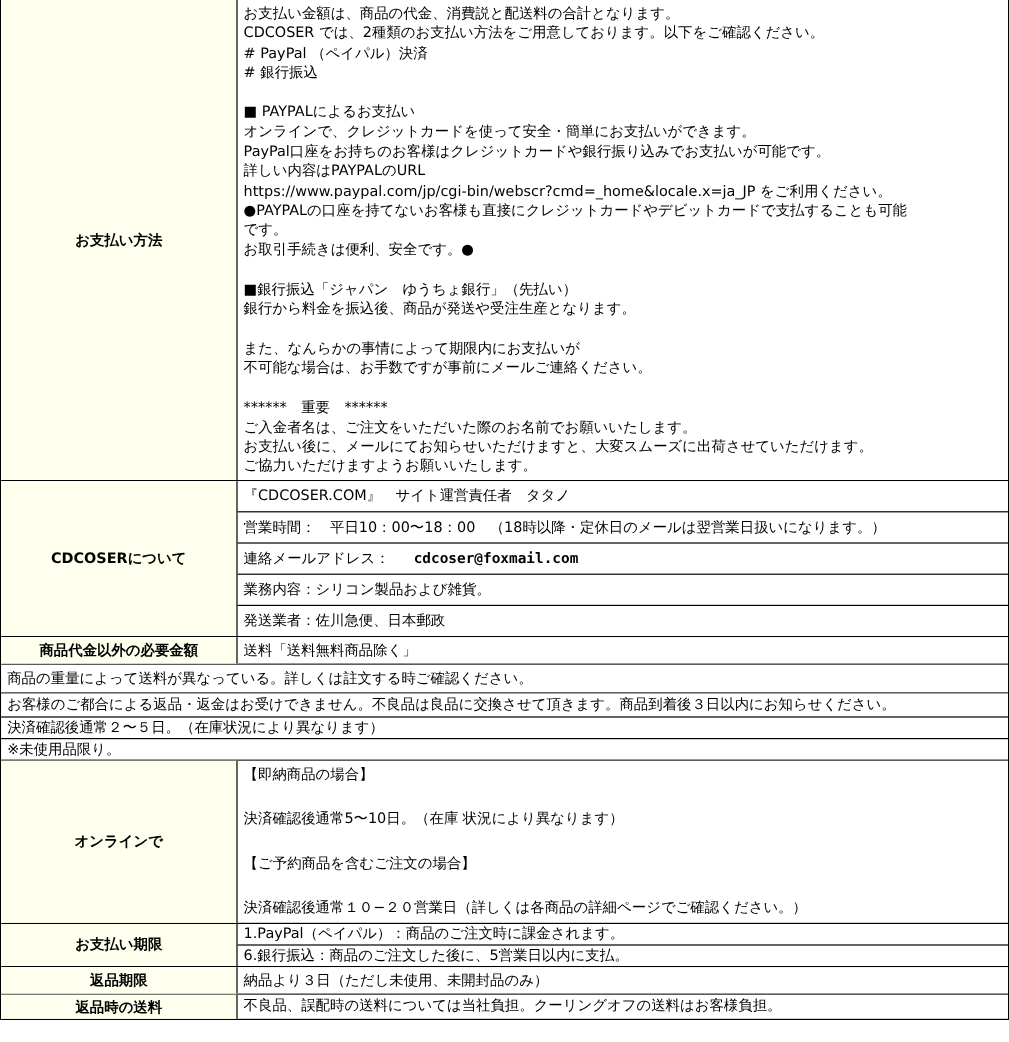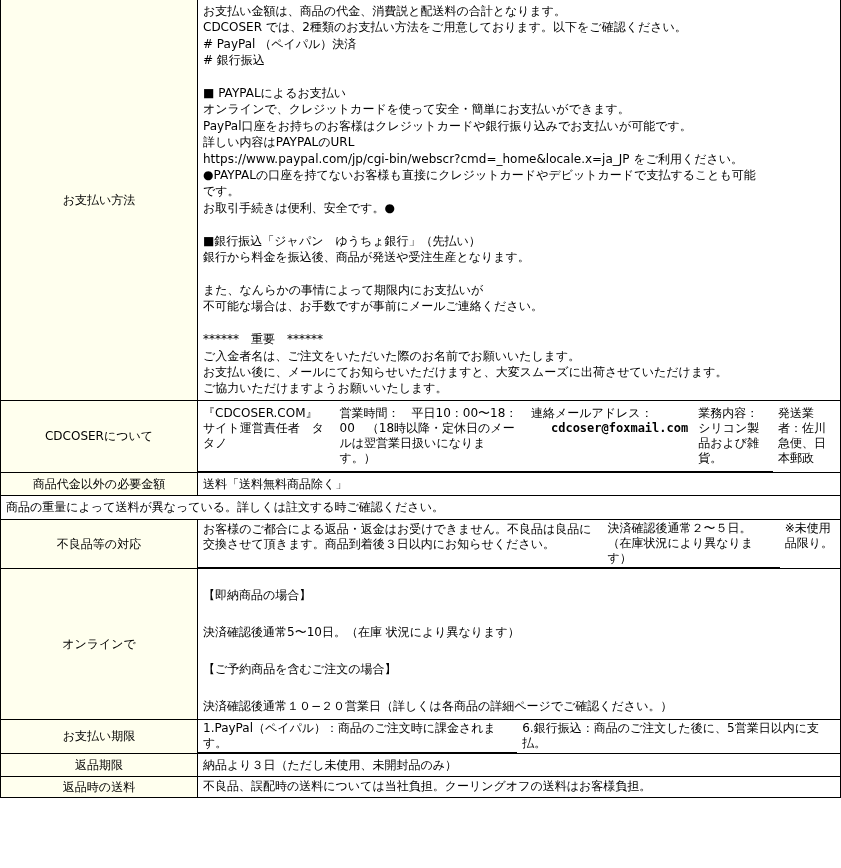--- a/index.html
+++ b/index.html
@@ -22,36 +22,36 @@
   }
   .row-header {
     width:197px;
     flex:0 0 197px;
     background:var(--header_bg,#ffffee);
     border-right:1px solid #000;
     display:flex;
     align-items:center;
     justify-content:center;
     text-align:center;
-    font-weight:normal;
+    font-weight:bold;
     padding:2px 4px;
     line-height:16px;
   }
   .row-body {
     flex:1;
     padding:3px 5px;
     white-space:pre-line;
     line-height:16.4px;
     overflow:hidden;
   }
-  .row-body.wide-lh { line-height:18.5px; padding-top:2px;margin-top:15px; }
+  .row-body.wide-lh { line-height:18.5px; padding-top:2px; }
   .subrows {
     flex:1;
     display:flex;
-    flex-direction:row;
+    flex-direction:column;
   }
   .subrow {
     border-bottom:1px solid #000;
     padding:2px 5px;
     line-height:15px;
   }
   .subrow:last-child { border-bottom:none; }
   .subrow.tall { padding-top:5px; padding-bottom:5px; }
   .subrow.tight { padding-top:1px; padding-bottom:1px; }
   .email {
@@ -107,21 +107,20 @@
   <div class="row" style="min-height:22px">
     <div class="row-header">商品代金以外の必要金額</div>
     <div class="row-body">送料「送料無料商品除く」</div>
   </div>
 
   <div class="row" style="min-height:24px">
     <div class="row-body">商品の重量によって送料が異なっている。詳しくは註文する時ご確認ください。</div>
   </div>
 
   <div class="row">
-    <div class="row-header">不良品等の対応</div>
     <div class="subrows">
       <div class="subrow">お客様のご都合による返品・返金はお受けできません。不良品は良品に交換させて頂きます。商品到着後３日以内にお知らせください。</div>
       <div class="subrow tight">決済確認後通常２〜５日。（在庫状況により異なります）</div>
       <div class="subrow tight">※未使用品限り。</div>
     </div>
   </div>
 
   <div class="row" style="min-height:131px">
     <div class="row-header">オンラインで</div>
     <div class="row-body wide-lh">【即納商品の場合】

